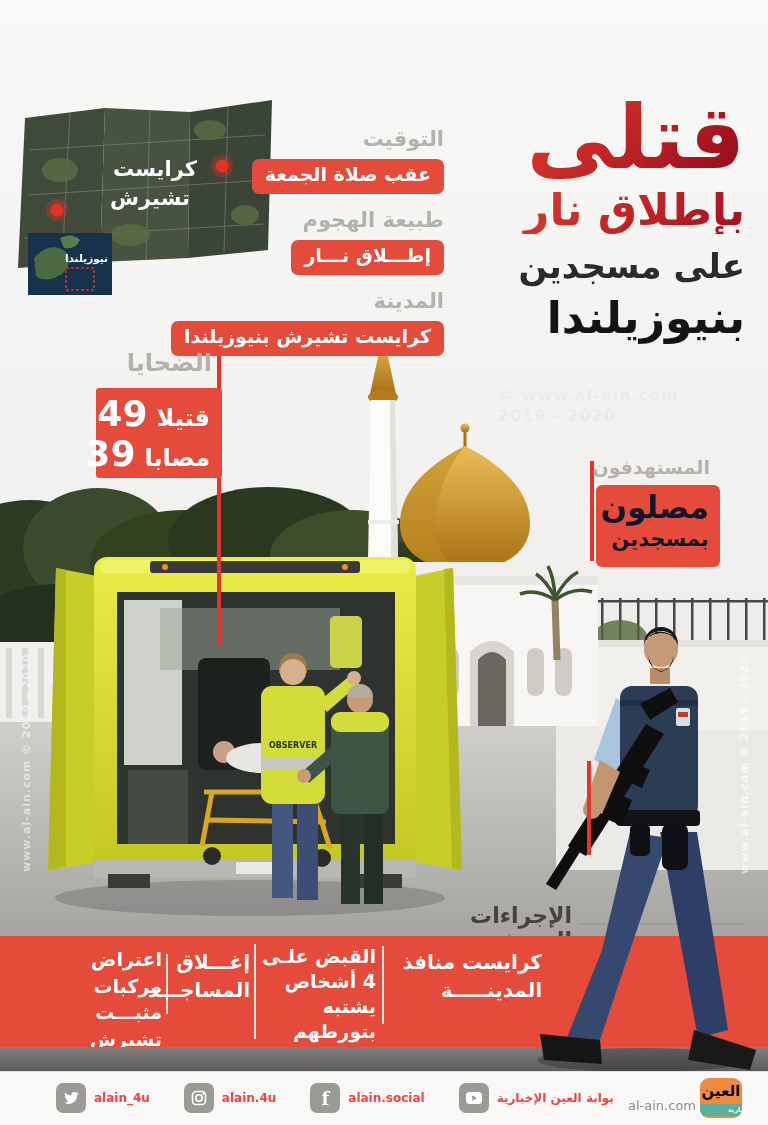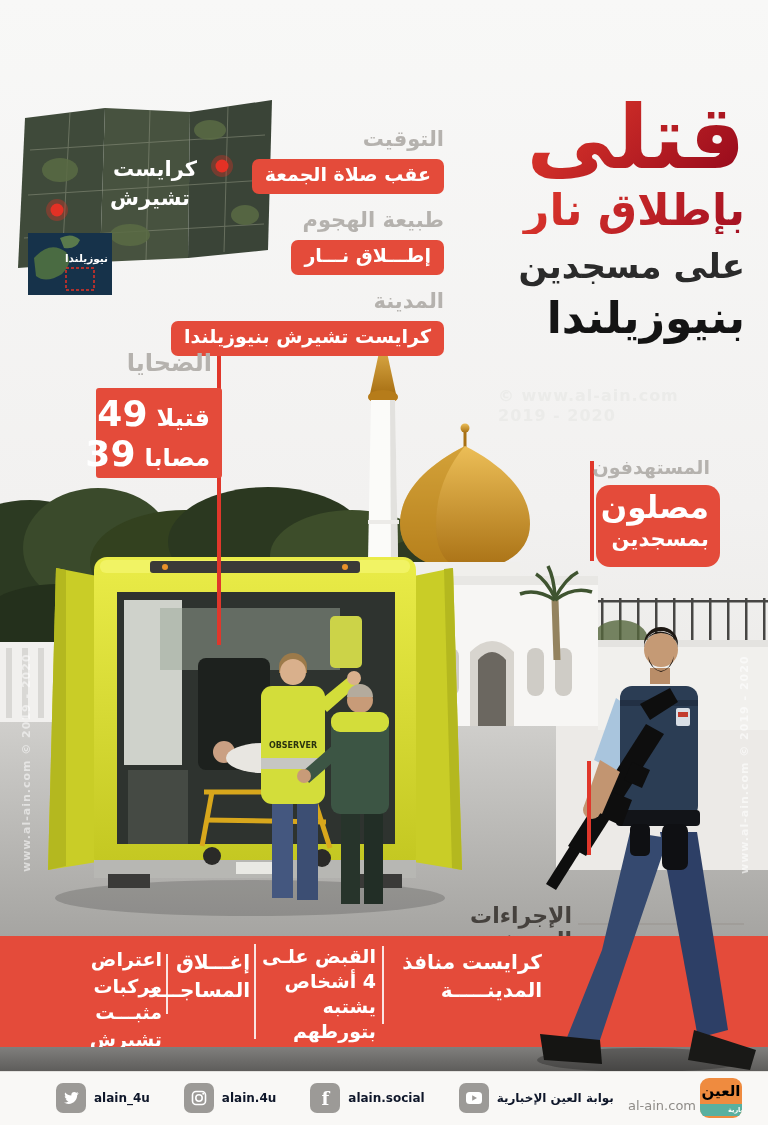--- a/index.html
+++ b/index.html
@@ -26,43 +26,43 @@
   .pill{display:inline-block;background:#e44b3a;color:#fff;font-weight:bold;font-size:19px;
     border-radius:7px;padding:4px 13px 7px;margin:7px 0 14px;line-height:1.25;}
   .vline{background:#e0372b;width:3.5px;z-index:6;}
   .victims-label{left:96px;top:349px;width:116px;text-align:right;font-size:24px;font-weight:bold;color:#b5b2ae;z-index:7;}
   .victims-box{left:96px;top:388px;width:126px;height:90px;background:#e44b3a;border-radius:3px;z-index:7;
     padding:6px 12px 0 0;box-sizing:border-box;}
   .v-row{display:flex;direction:rtl;align-items:baseline;gap:9px;color:#fff;font-weight:bold;line-height:1.12;}
   .v-word{font-size:24px;}
   .v-num{font-size:36px;}
   .targets-label{right:58px;top:456px;font-size:19px;font-weight:bold;color:#b5b2ae;z-index:7;}
-  .targets-box{right:48px;top:485px;width:124px;height:82px;background:#e44b3a;border-radius:14px;z-index:7;
-    padding:5px 11px 0 0;box-sizing:border-box;text-align:right;color:#ffffff;font-weight:bold;margin-left:20px;}
+  .targets-box{right:48px;top:485px;width:124px;height:82px;background:#e44b3a;border-radius:6px;z-index:7;
+    padding:5px 11px 0 0;box-sizing:border-box;text-align:right;color:#0f172a;font-weight:bold;margin-left:20px;}
   .t-l1{font-size:31px;line-height:1.15;}
   .t-l2{font-size:21px;line-height:1.2;margin-top:1px;}
   .deploy{right:183px;top:753px;text-align:right;z-index:7;}
   .d-l1{font-size:34px;font-weight:bold;color:#241712;line-height:1.05;}
   .d-l2,.d-l3{font-size:24px;font-weight:bold;color:#1d1d1d;margin-top:9px;line-height:1.1;}
   .measures-head{left:396px;top:903px;width:176px;text-align:right;font-size:22px;font-weight:bold;color:#45413d;z-index:3;}
   .measures-rule{left:578px;top:923px;width:166px;height:2px;background:#a09d99;z-index:3;}
   .band{left:0;top:936px;width:768px;height:111px;background:#e44b3a;z-index:3;}
   .band-item{position:absolute;color:#fff;font-weight:bold;text-align:right;direction:rtl;line-height:1.4;}
   .band-sep{position:absolute;width:2px;background:rgba(255,255,255,.85);}
   .road-strip{left:0;top:1047px;width:768px;height:24px;background:linear-gradient(180deg,#807f7d,#5e5d5b);z-index:3;}
   
   .wm-center{left:498px;top:386px;color:#ebebe9;font-weight:bold;font-size:16px;line-height:1.25;z-index:6;letter-spacing:1px;}
   .wm-vert{color:rgba(255,255,255,.55);font-size:11px;font-weight:bold;letter-spacing:1px;z-index:6;
     transform:rotate(-90deg);transform-origin:left top;white-space:nowrap;}
   
   .footer{left:0;top:1071px;width:768px;height:54px;background:#f9f8f6;border-top:1px solid #e3e2df;z-index:10;}
   .social{position:absolute;left:56px;top:11px;display:flex;gap:34px;align-items:center;}
   .social-item{display:flex;align-items:center;gap:8px;cursor:pointer;}
   .s-icon{width:30px;height:30px;background:#9c9a97;border-radius:7px;display:flex;align-items:center;justify-content:center;}
-  .s-label{font-size:12px;color:#0f172a;font-weight:bold;}
+  .s-label{font-size:12px;color:#ef4444;font-weight:bold;}
   .site-text{position:absolute;right:72px;top:26px;font-size:13px;color:#8f8c88;}
   .logo{position:absolute;right:26px;top:6px;width:42px;height:40px;background:#ef8b3f;border-radius:9px;overflow:hidden;text-align:center;}
   .logo-main{color:#000000;font-weight:bold;font-size:15px;line-height:26px;}
   .logo-sub{background:#59b0a0;color:#fff;font-size:6.5px;line-height:12px;font-weight:bold;padding-left:28px;}
   svg{display:block;}
 </style>
 </head>
 <body>
 
 <div id="poster">

